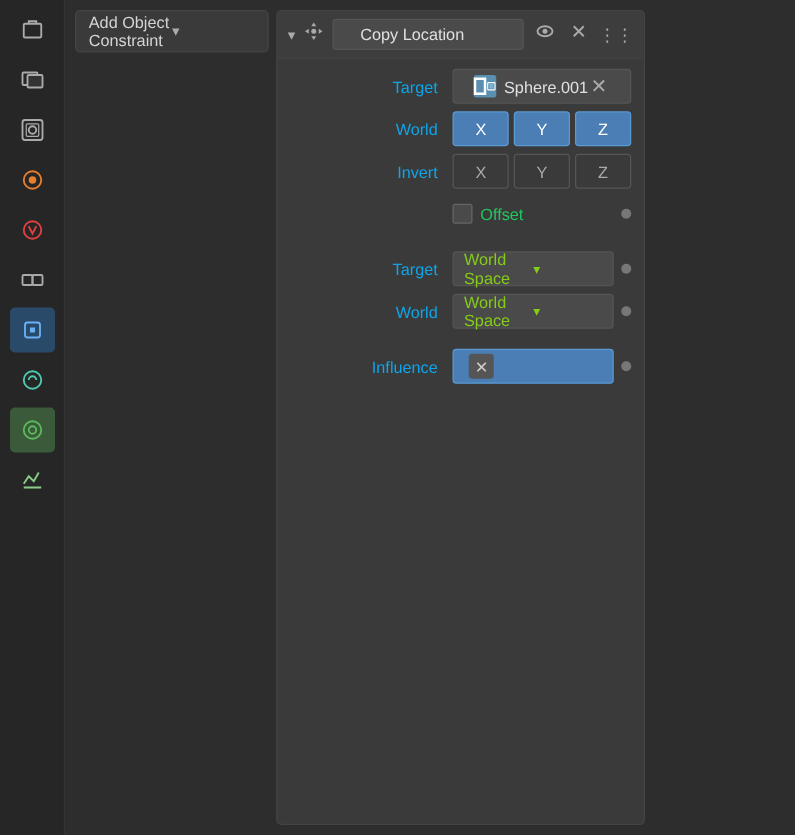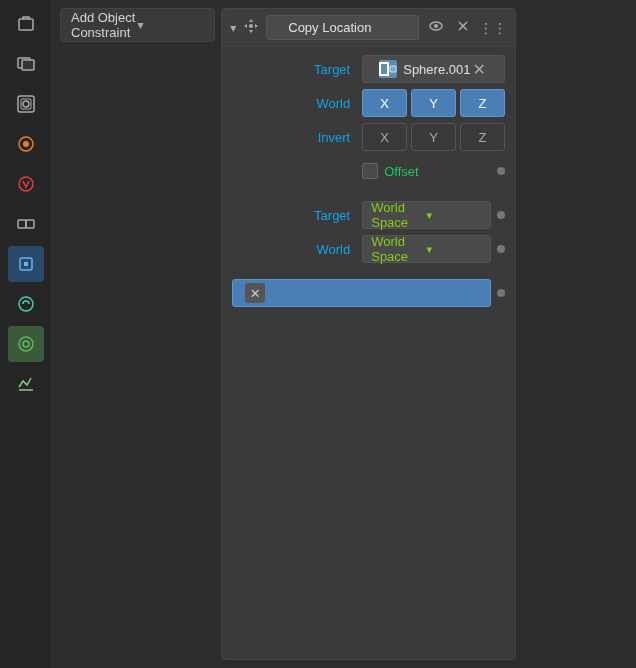--- a/index.html
+++ b/index.html
@@ -509,20 +509,21 @@
             <span>World Space</span>
             <span class="dropdown-chevron">▾</span>
           </div>
           <div class="row-dot"></div>
         </div>
       </div>
 
       <div class="spacer"></div>
 
       <div class="field-row">
+        <div class="field-label">Influence</div>
         <div class="field-control row-with-dot">
           <div class="influence-field">
             <div class="influence-x">✕</div>
           </div>
           <div class="row-dot"></div>
         </div>
       </div>
 
     </div>
   </div>

